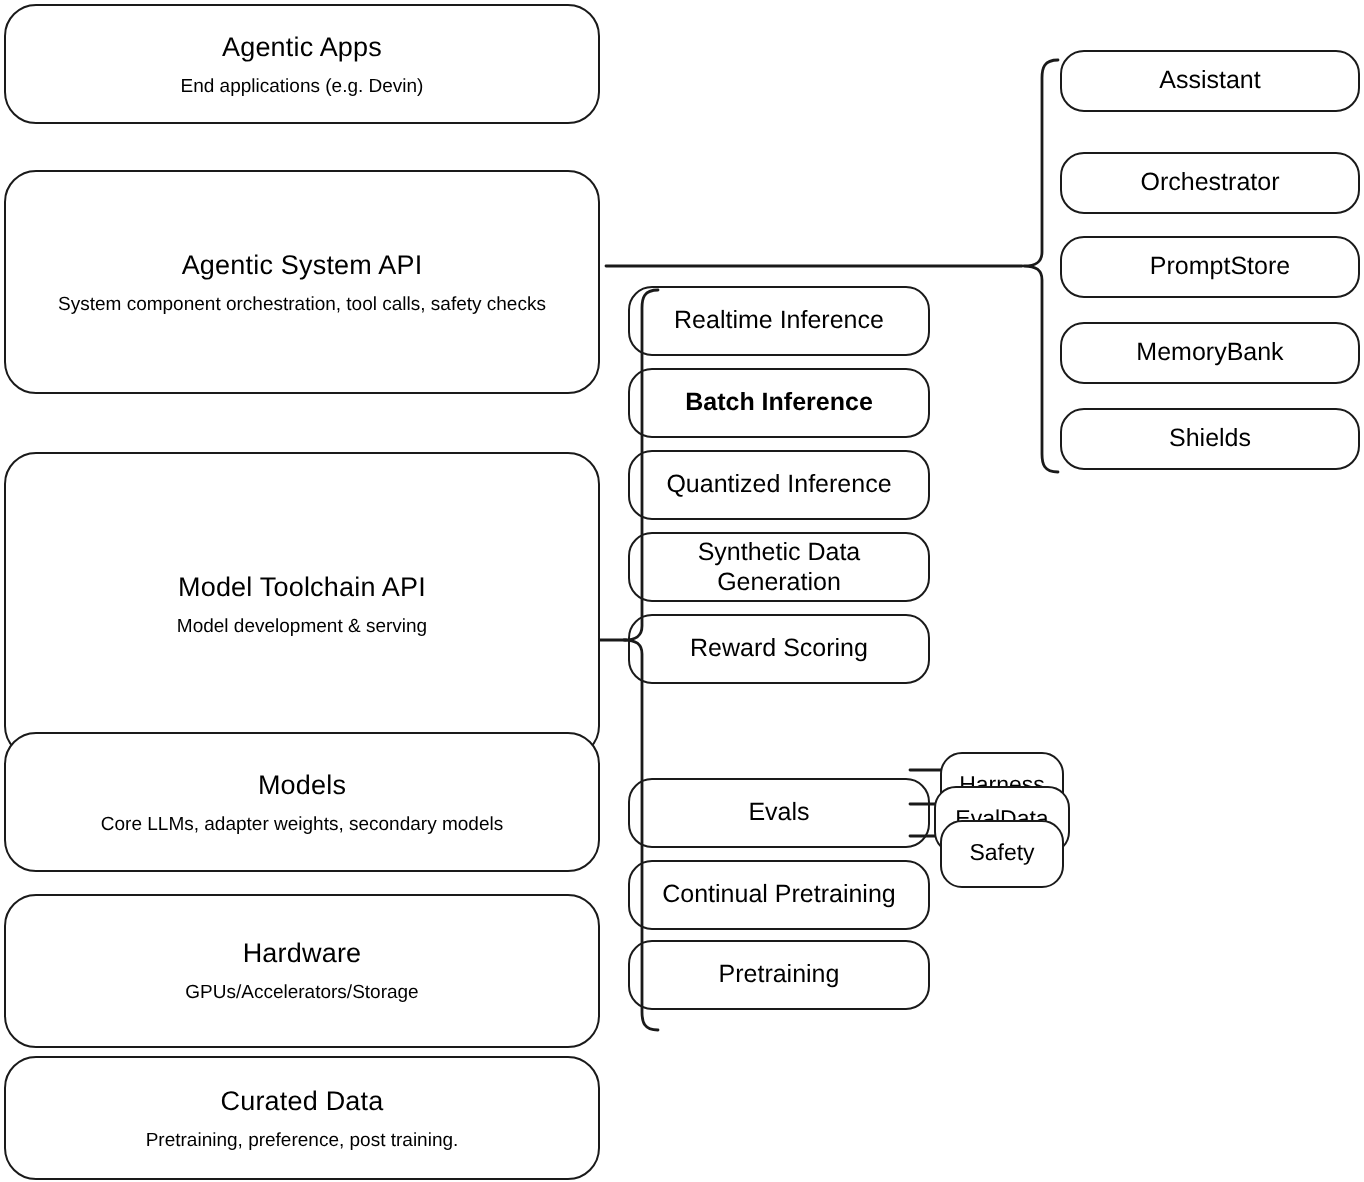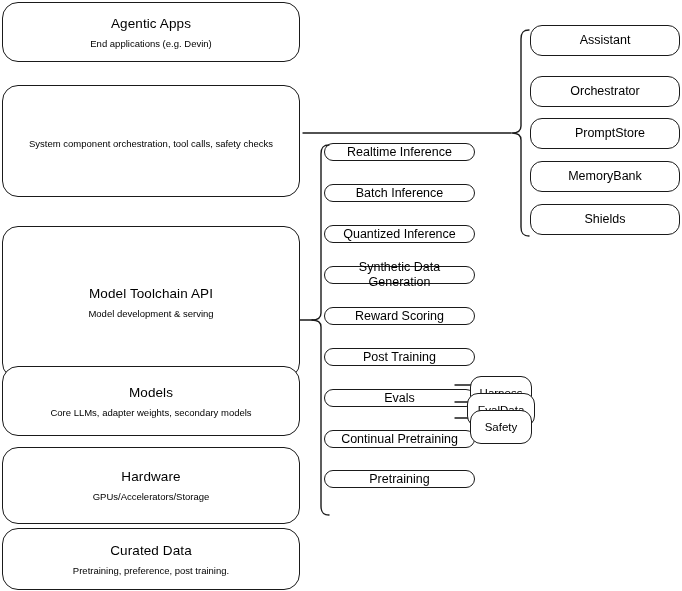--- a/index.html
+++ b/index.html
@@ -49,23 +49,23 @@
   }
   .layer-sub {
     font-size: 9.5px;
     line-height: 13px;
     margin-top: 5px;
     color: #000;
   }
 
   
   .mid-box {
-    left: 324px;
+    left: 314px;
     width: 151px;
-    height: 18px;
+    height: 35px;
     border-radius: 12px;
     border-width: 1.5px;
     text-align: center;
   }
   .mid-label {
     font-size: 12.5px;
     line-height: 15px;
   }
 
   
@@ -148,20 +148,21 @@
     <line x1="455" y1="402" x2="470" y2="402"></line>
     <line x1="455" y1="418" x2="476" y2="418"></line>
   </svg>
 
   <div class="box layer-box" style="top:2px;  height:60px;">
     <div class="layer-title">Agentic Apps</div>
     <div class="layer-sub">End applications (e.g. Devin)</div>
   </div>
 
   <div class="box layer-box" style="top:85px; height:112px;">
+    <div class="layer-title">Agentic System API</div>
     <div class="layer-sub">System component orchestration, tool calls, safety checks</div>
   </div>
 
   <div class="box layer-box" style="top:226px; height:153px;">
     <div class="layer-title">Model Toolchain API</div>
     <div class="layer-sub">Model development &amp; serving</div>
   </div>
 
   <div class="box layer-box" style="top:366px; height:70px;">
     <div class="layer-title">Models</div>
@@ -174,35 +175,32 @@
   </div>
 
   <div class="box layer-box" style="top:528px; height:62px;">
     <div class="layer-title">Curated Data</div>
     <div class="layer-sub">Pretraining, preference, post training.</div>
   </div>
 
   <div class="box mid-box" style="top:143px;">
     <div class="mid-label">Realtime Inference</div>
   </div>
-  <div class="box mid-box" style="top:184px;">
+  <div class="box mid-box" style="top:184px;font-weight:bold;">
     <div class="mid-label">Batch Inference</div>
   </div>
   <div class="box mid-box" style="top:225px;">
     <div class="mid-label">Quantized Inference</div>
   </div>
   <div class="box mid-box" style="top:307px;">
     <div class="mid-label">Reward Scoring</div>
   </div>
   <div class="box mid-box" style="top:266px;">
     <div class="mid-label">Synthetic Data Generation</div>
   </div>
-  <div class="box mid-box" style="top:348px;">
-    <div class="mid-label">Post Training</div>
-  </div>
   <div class="box mid-box" style="top:389px;">
     <div class="mid-label">Evals</div>
   </div>
   <div class="box mid-box" style="top:430px;">
     <div class="mid-label">Continual Pretraining</div>
   </div>
   <div class="box mid-box" style="top:470px;">
     <div class="mid-label">Pretraining</div>
   </div>
 

